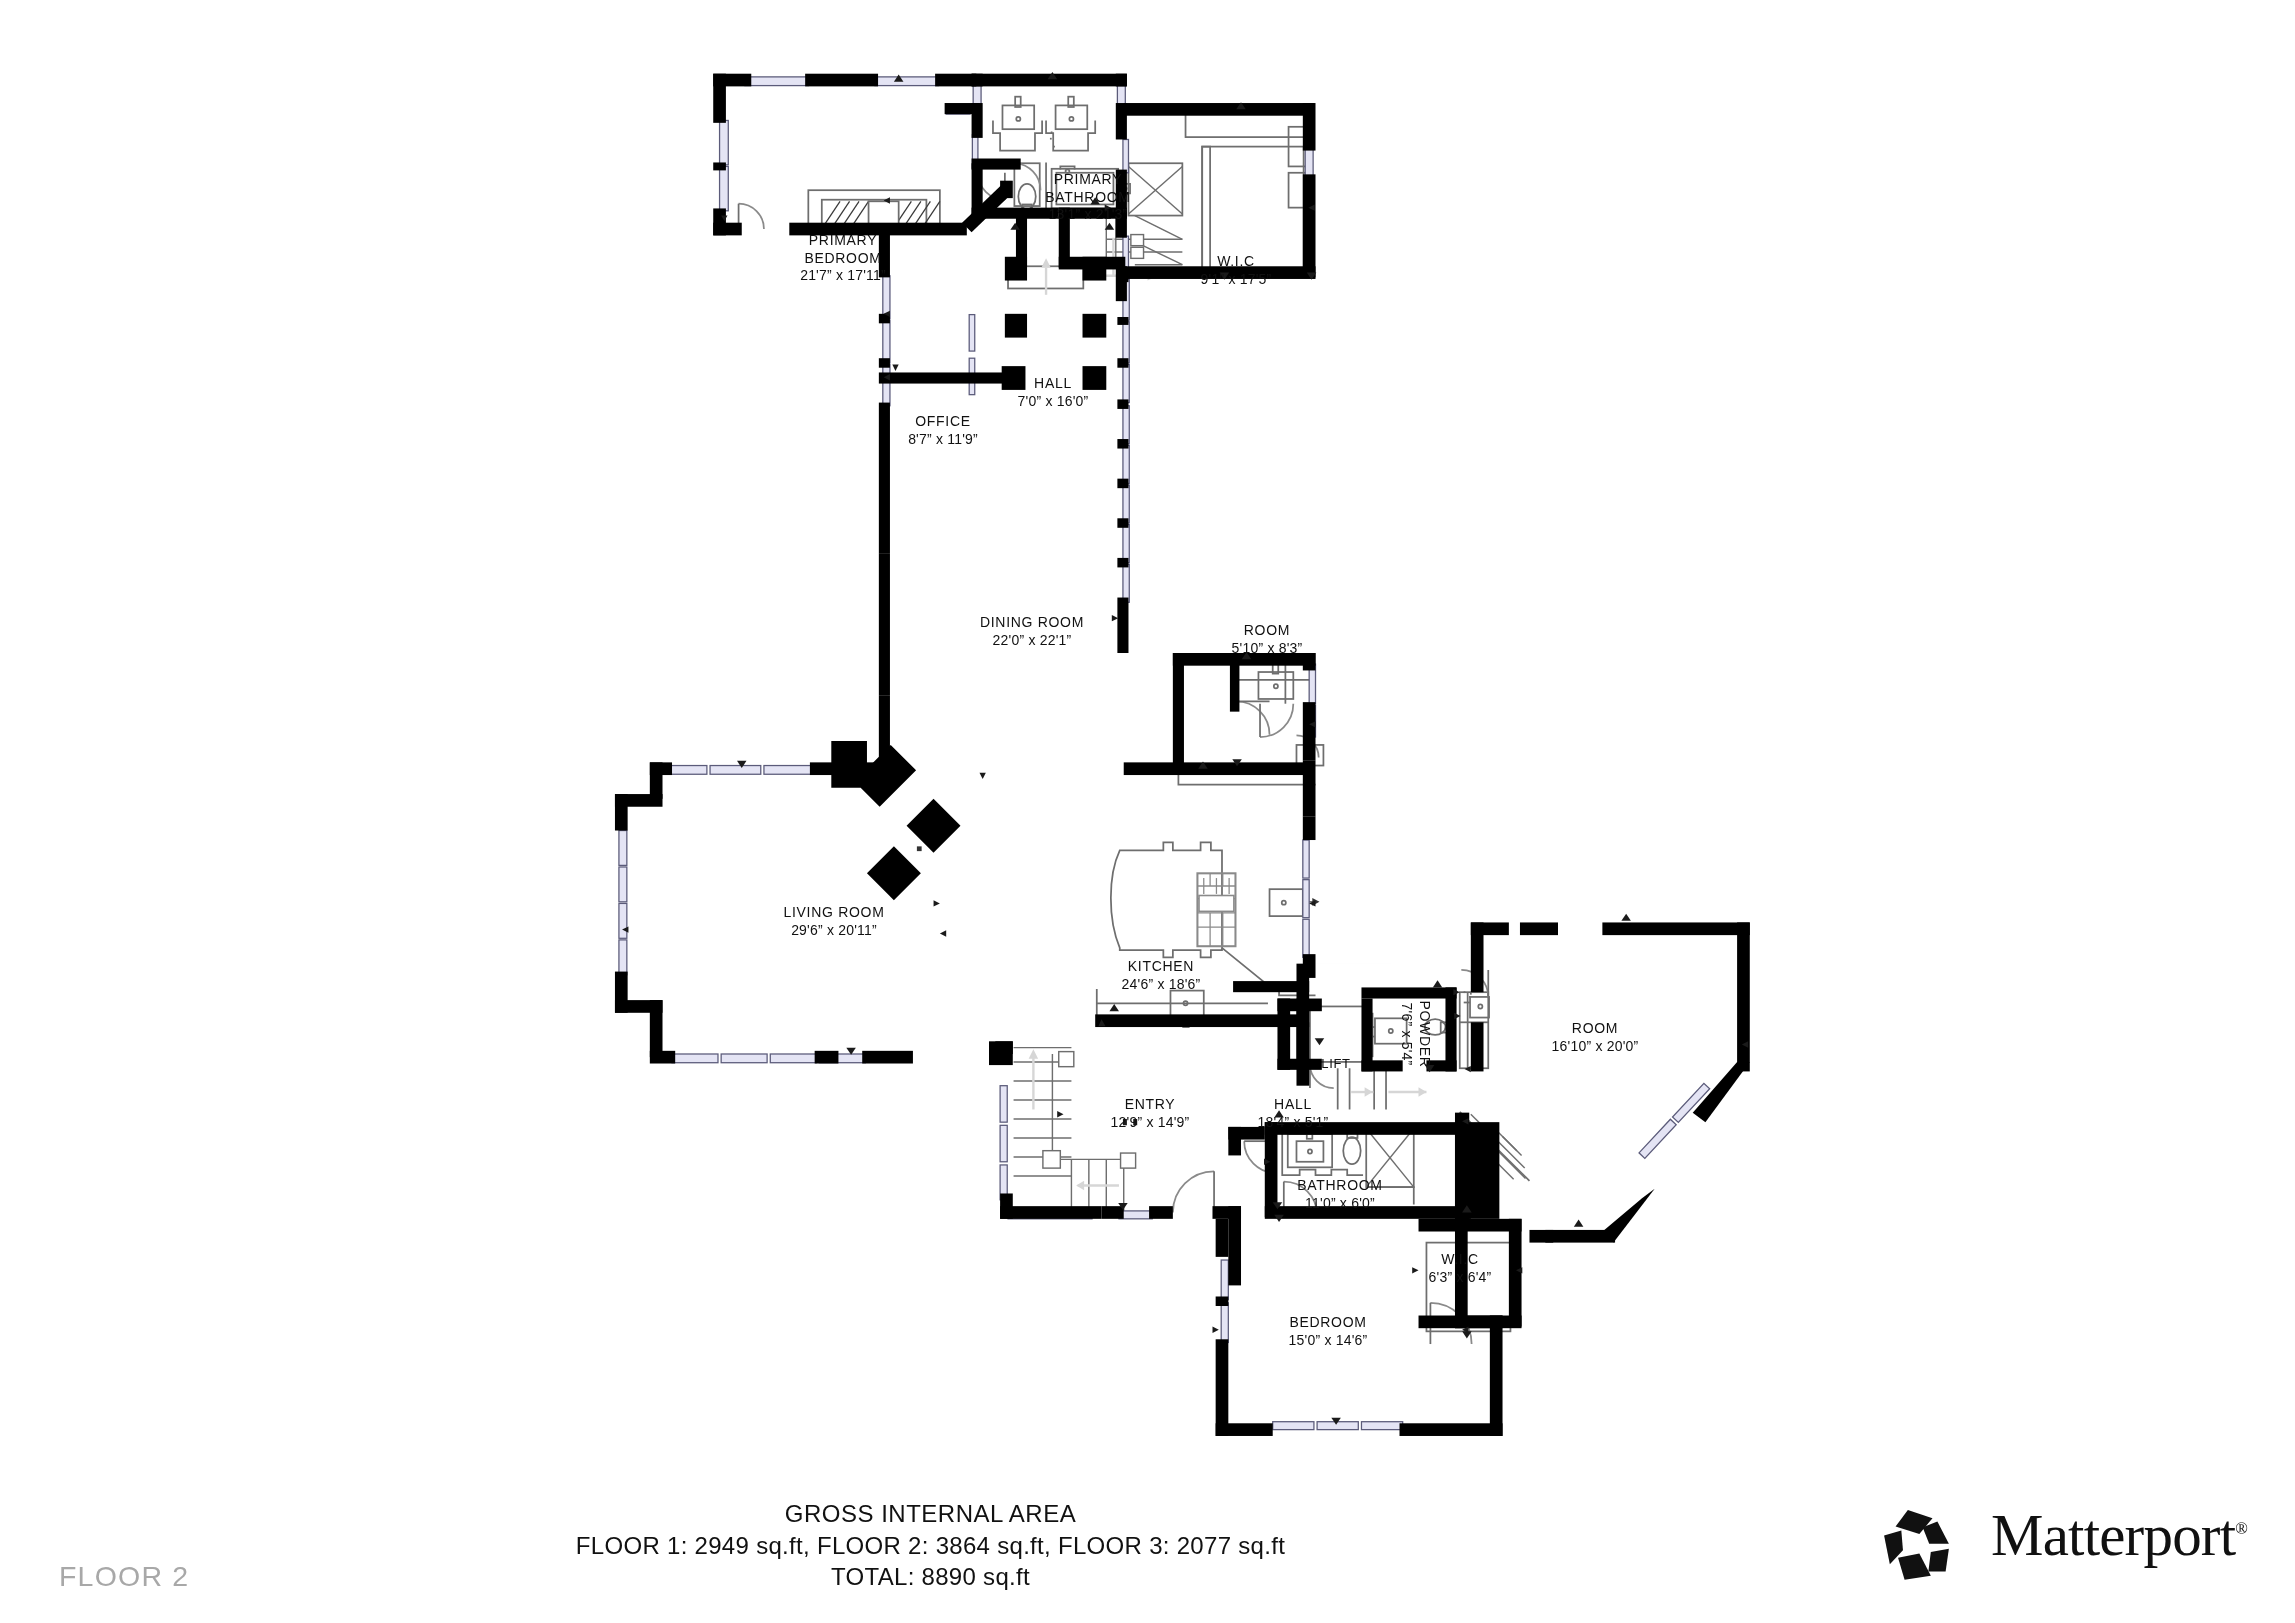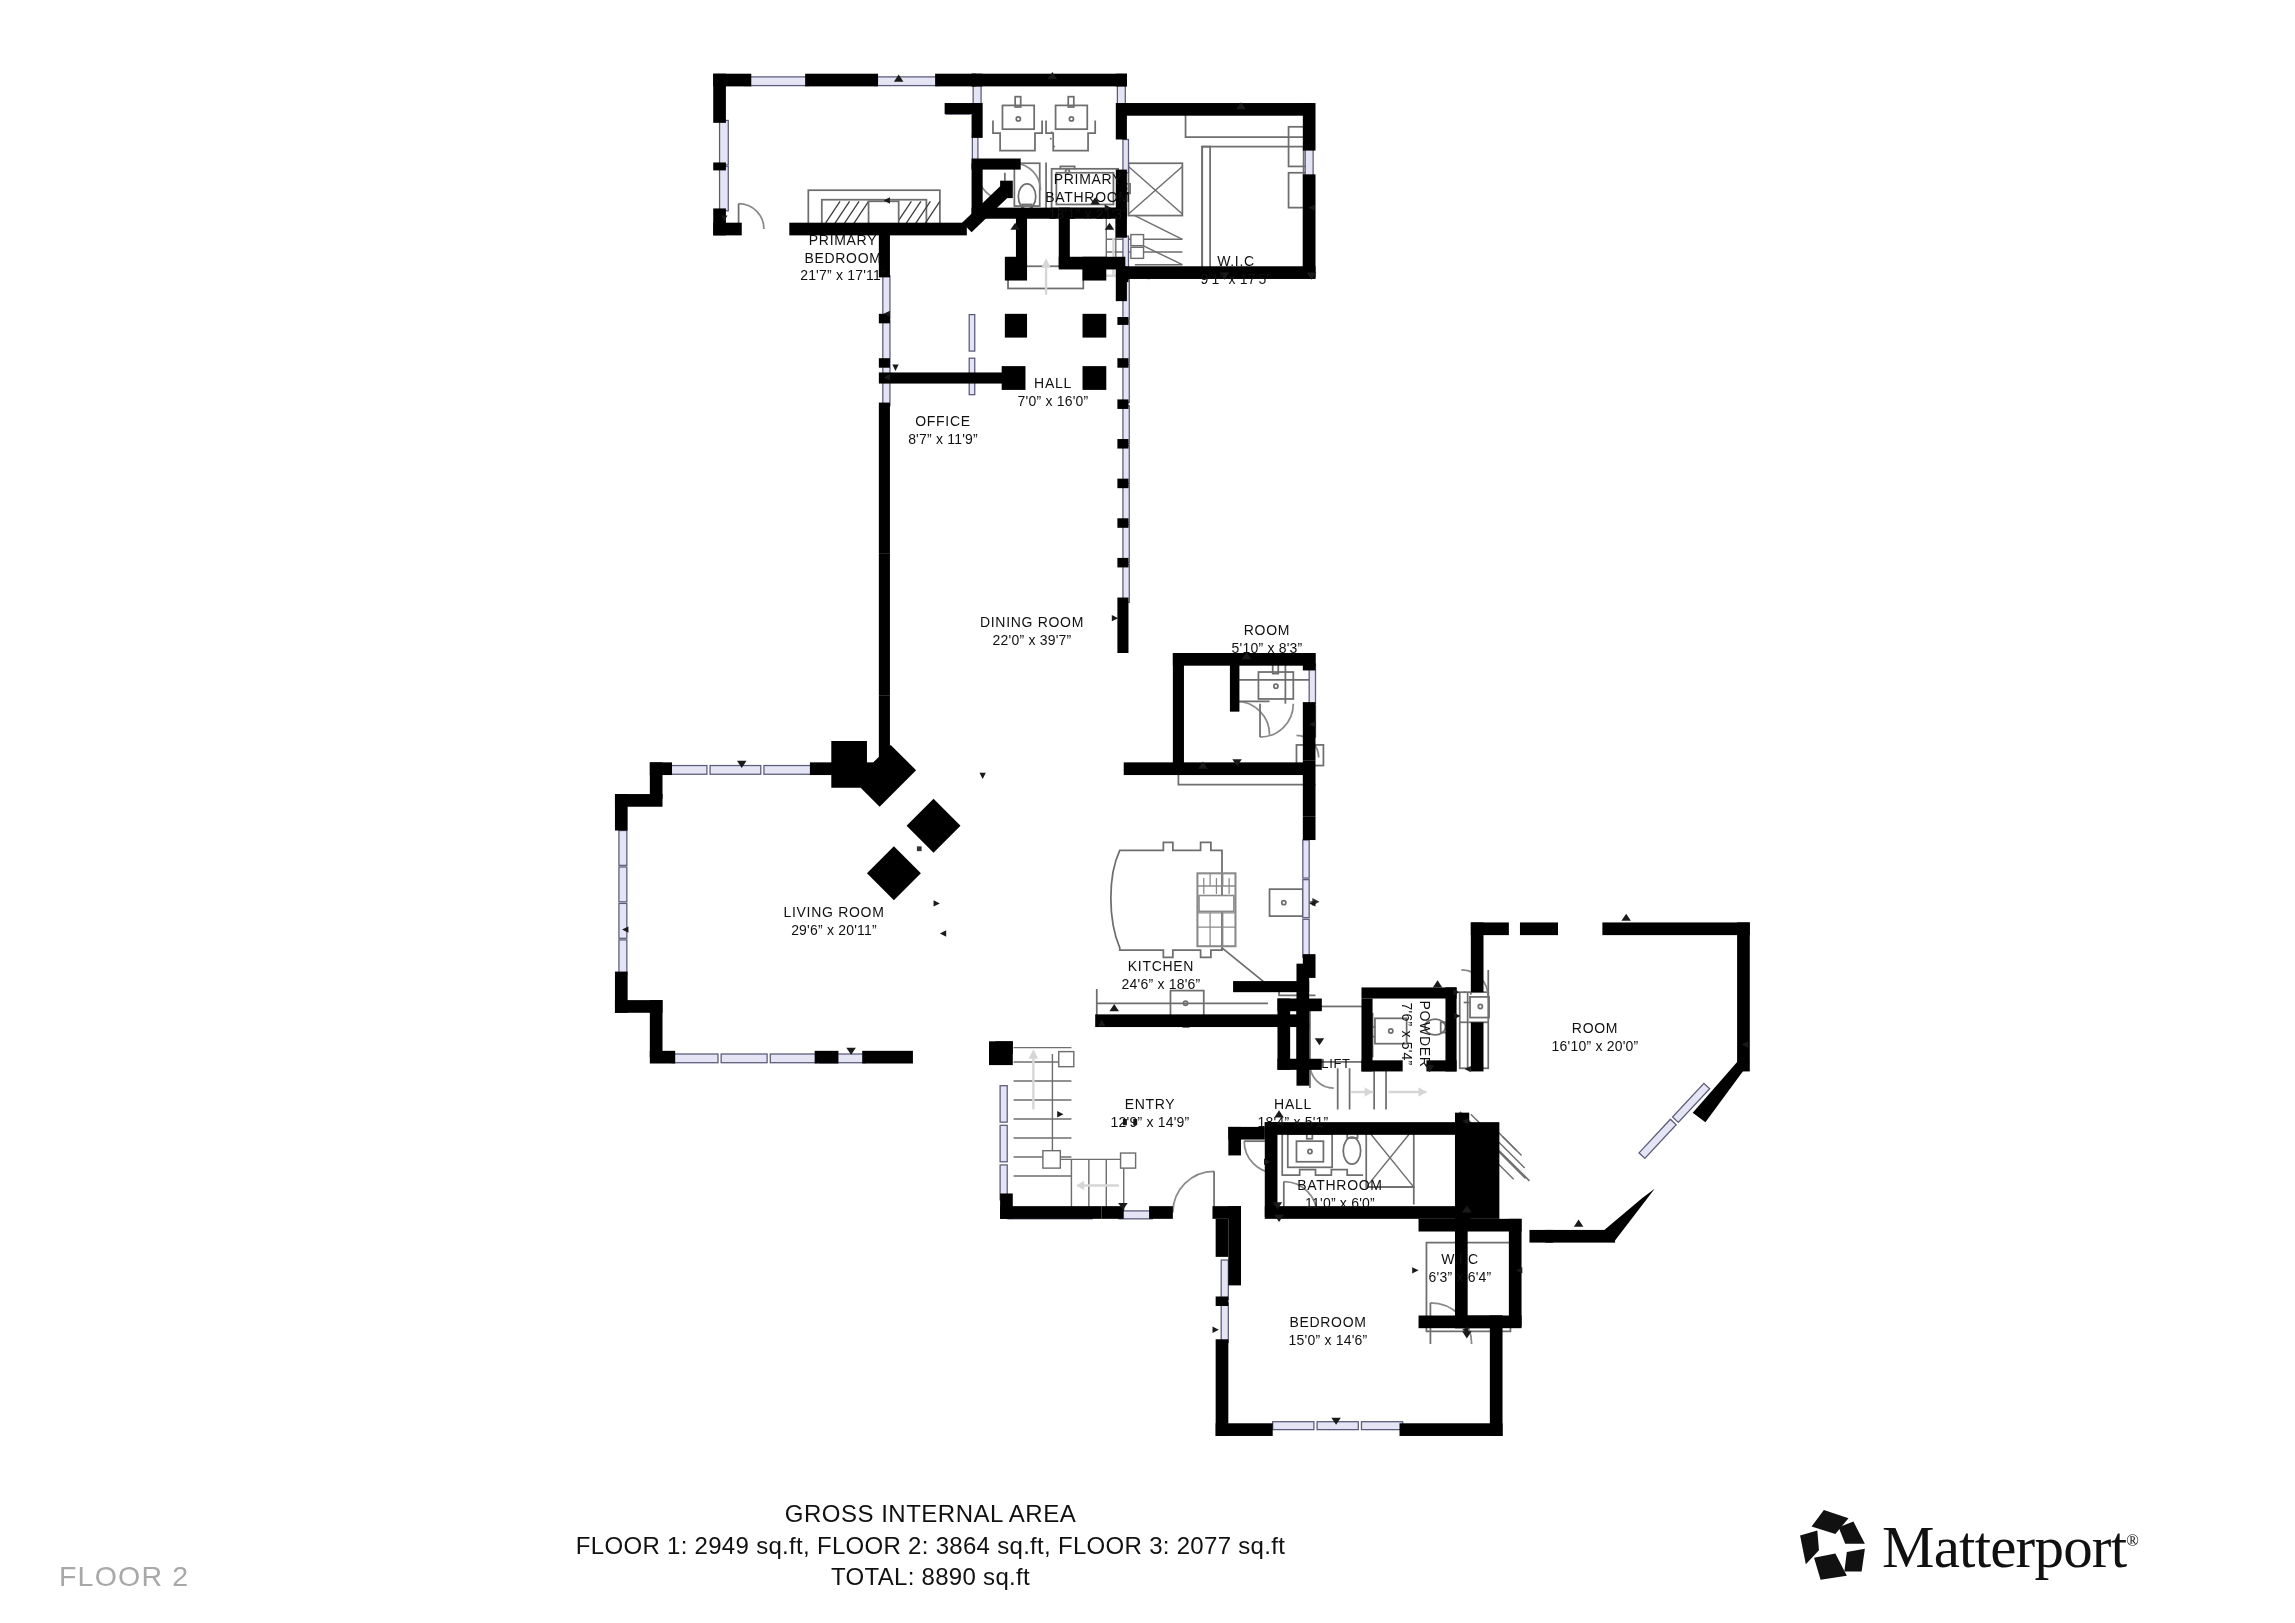--- a/index.html
+++ b/index.html
@@ -11,21 +11,21 @@
   
   .floor-tag{position:absolute;left:59px;top:1560px;font-size:28.5px;letter-spacing:1.2px;
              color:#a8a8a8;font-weight:400;}
 
   .area-block{position:absolute;left:0;top:1498px;width:1861px;text-align:center;}
   .area-title{font-size:24px;letter-spacing:0.5px;color:#111;line-height:1.32;}
   .area-line{font-size:24px;letter-spacing:0.3px;color:#111;line-height:1.32;}
   .area-total{font-size:24px;letter-spacing:0.3px;color:#111;line-height:1.32;}
   .area-note{font-size:16.6px;letter-spacing:0.6px;color:#b9b9b9;margin-top:5.5px;}
 
-  .brand{position:absolute;left:1796px;top:1506px;display:flex;align-items:center;gap:4px;}
+  .brand{position:absolute;left:1880px;top:1506px;display:flex;gap:29px;}
   .brand-mark{width:82px;height:82px;flex:none;}
   .brand-word{font-family:"Liberation Serif","DejaVu Serif",serif;font-size:59px;
               color:#111;letter-spacing:-0.8px;position:relative;line-height:1;}
   .brand-word .reg{font-size:16.6px;vertical-align:super;letter-spacing:0;}
 
   
   .rlabel{position:absolute;text-align:center;transform:translate(-50%,-50%);
           white-space:nowrap;line-height:1.26;pointer-events:none;}
   .rlabel .nm{font-size:14px;letter-spacing:0.7px;color:#111;display:block;}
   .rlabel .dm{font-size:14px;letter-spacing:0.2px;color:#111;display:block;}
@@ -572,21 +572,21 @@
     <div class="rlabel" style="left: 1053px; top: 393px;">
       <span class="nm">HALL</span>
       <span class="dm">7'0” x 16'0”</span>
     </div>
     <div class="rlabel" style="left: 943px; top: 431px;">
       <span class="nm">OFFICE</span>
       <span class="dm">8'7” x 11'9”</span>
     </div>
     <div class="rlabel" style="left: 1032px; top: 632px;">
       <span class="nm">DINING ROOM</span>
-      <span class="dm">22'0” x 39'7”</span>
+      <span class="dm">22'0” x 22'1”</span>
     </div>
     <div class="rlabel" style="left: 1267px; top: 640px;">
       <span class="nm">ROOM</span>
       <span class="dm">5'10” x 8'3”</span>
     </div>
     <div class="rlabel" style="left: 834px; top: 922px;">
       <span class="nm">LIVING ROOM</span>
       <span class="dm">29'6” x 20'11”</span>
     </div>
     <div class="rlabel" style="left: 1161px; top: 976px;">

